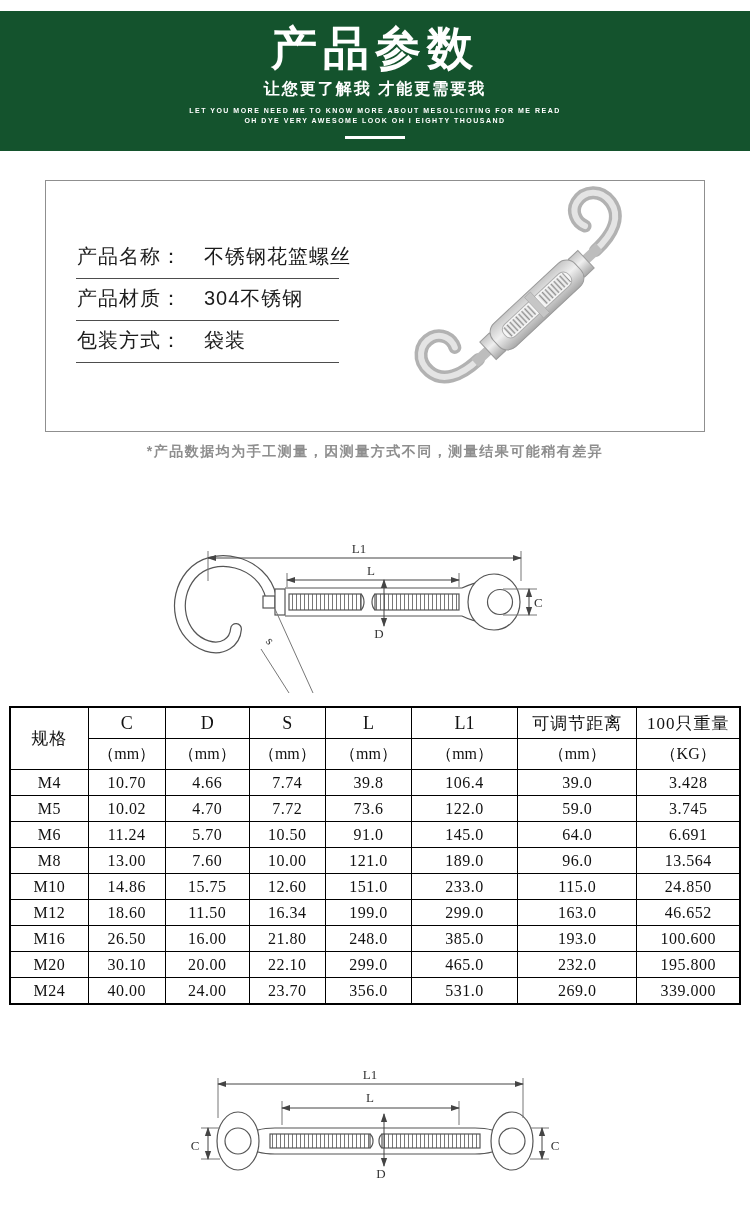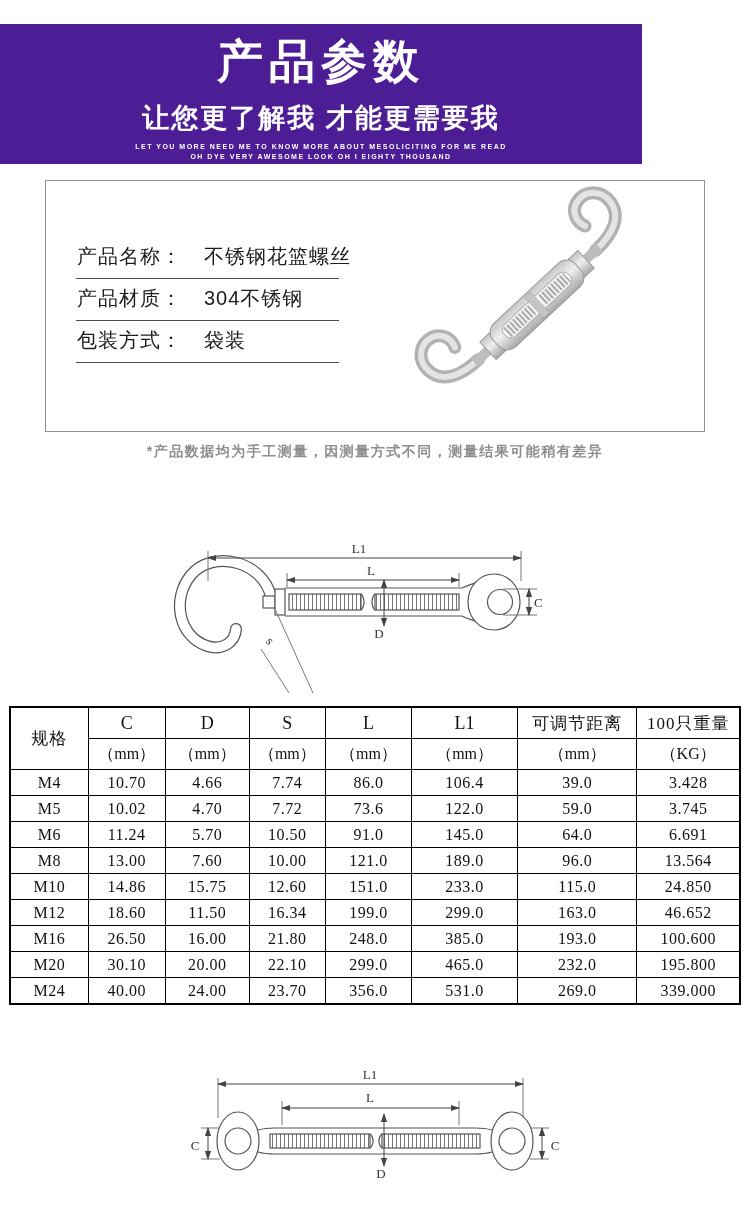--- a/index.html
+++ b/index.html
@@ -1,23 +1,23 @@
 <!DOCTYPE html>
 <html><head>
 <meta charset="utf-8">
 <style>
   html,body { margin:0; padding:0; background:#fff; }
   .page { position:relative; width:750px; height:1209px; margin:0 auto; background:#fff;
           font-family:"Liberation Sans","DejaVu Sans",sans-serif; overflow:hidden; }
 
   
-  .banner { position:absolute; left:0; top:24px; width:642px; height:140px;
-            background:#4c1d95; color:#fff; text-align:center; }
+  .banner { position:absolute; left:0; top:11px; width:750px; height:140px;
+            background:#14532d; color:#fff; text-align:center; }
   .banner-title { padding-top:11px; font-size:46px; font-weight:700; letter-spacing:6px; line-height:1.15; }
-  .banner-subtitle { margin-top:12px; font-size:27px; font-weight:700; letter-spacing:2px; }
+  .banner-subtitle { margin-top:4px; font-size:16px; font-weight:700; letter-spacing:2px; }
   .banner-en { margin-top:6px; font-size:7px; font-weight:700; letter-spacing:1.5px; line-height:9px; }
   .banner-en + .banner-en { margin-top:1px; }
   .banner-bar { width:60px; height:3px; background:#fff; margin:11px auto 0; }
 
   
   .card { position:absolute; left:45px; top:180px; width:658px; height:250px;
           border:1px solid #8f8f8f; background:#fff; }
   .info-col { position:absolute; left:30px; top:56px; width:263px; }
   .info-row { border-bottom:1px solid #4d4d4d; padding:6px 0 8px 1px;
               font-size:20px; color:#1c1c1c; letter-spacing:1px; white-space:nowrap; }
@@ -178,21 +178,21 @@
         <th class="hdr-unit">（mm）</th>
         <th class="hdr-unit">（KG）</th>
       </tr>
     </thead>
     <tbody>
       <tr>
         <td>M4</td>
           <td>10.70</td>
           <td>4.66</td>
           <td>7.74</td>
-          <td>86.0</td>
+          <td>39.8</td>
           <td>106.4</td>
           <td>39.0</td>
           <td>3.428</td>
       </tr>
       <tr>
         <td>M5</td>
           <td>10.02</td>
           <td>4.70</td>
           <td>7.72</td>
           <td>73.6</td>

